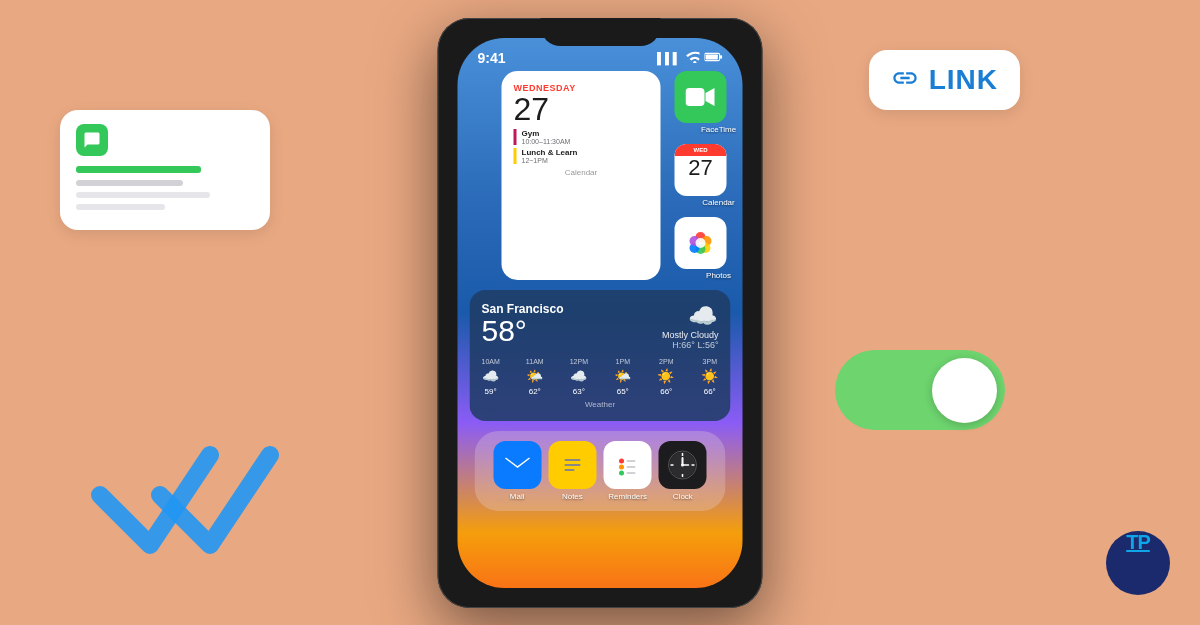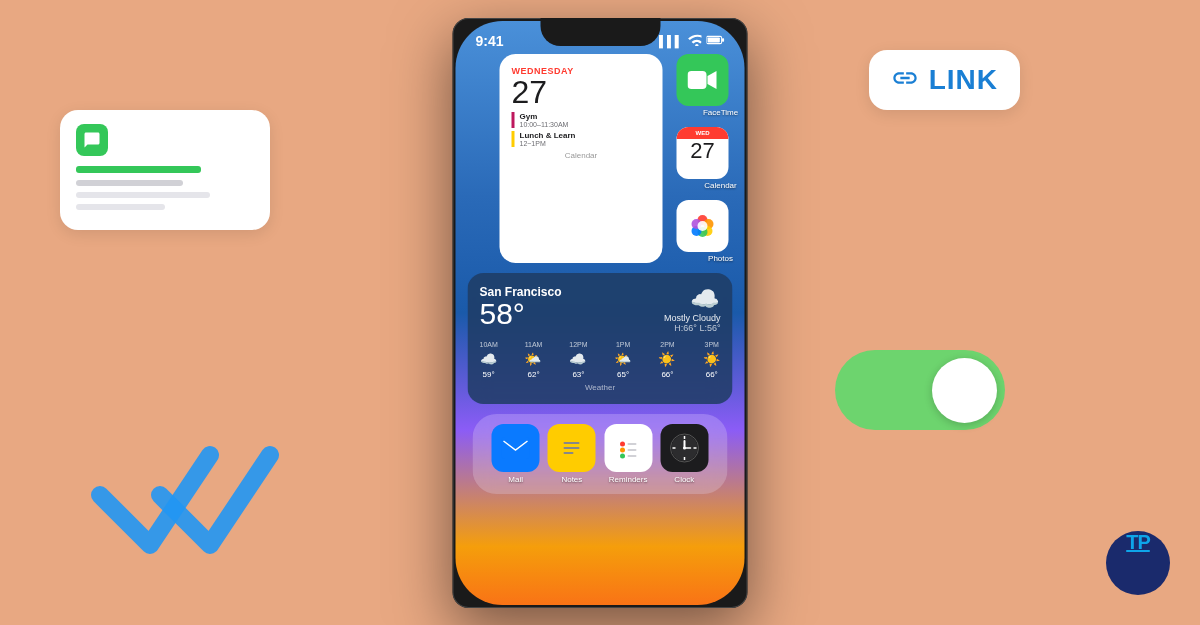--- a/index.html
+++ b/index.html
@@ -104,25 +104,25 @@
     
     .phone-wrapper {
       position: absolute;
       left: 50%;
       top: 50%;
       transform: translate(-50%, -50%);
       z-index: 10;
     }
 
     .phone {
-      width: 295px;
+      width: 325px;
       height: 590px;
       background: #1a1a1a;
-      border-radius: 16px;
-      padding: 3px;
+      border-radius: 32px;
+      padding: 20px;
       box-shadow: 0 20px 60px rgba(0,0,0,0.5), inset 0 0 0 1px #444;
       position: relative;
     }
 
     .phone-inner {
       width: 100%;
       height: 100%;
       border-radius: 47px;
       overflow: hidden;
       background: linear-gradient(180deg, #4a90d9 0%, #2a6ab8 30%, #1a5aaa 50%, #8b5cf6 70%, #f59e0b 90%, #f97316 100%);

